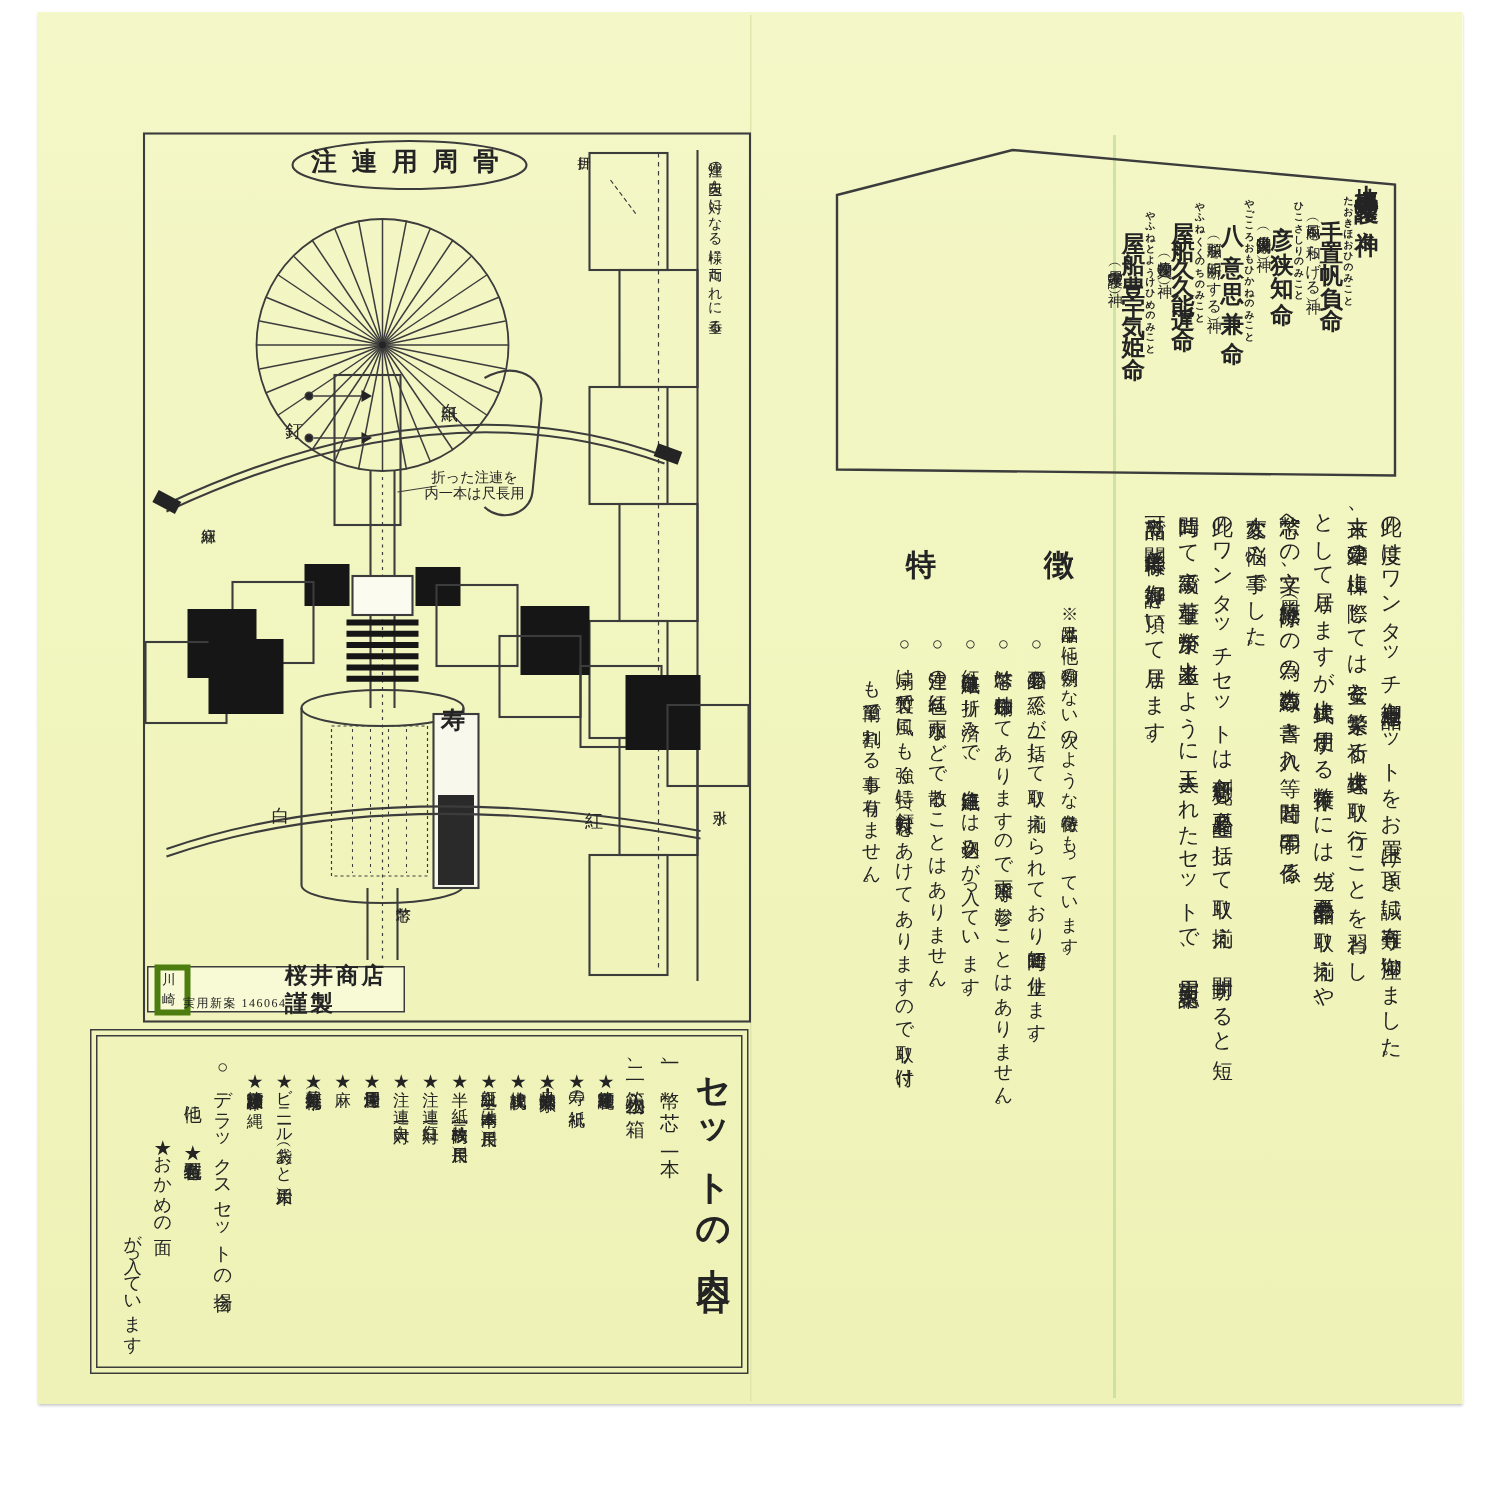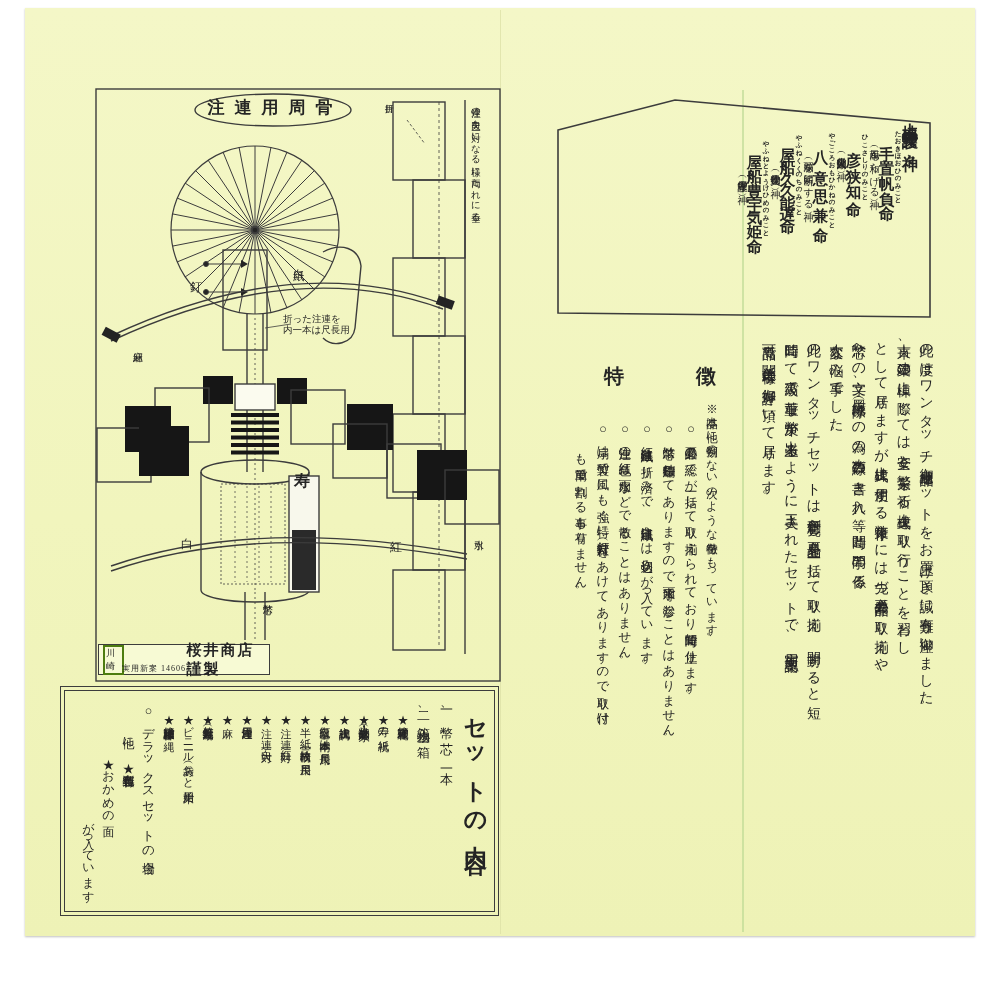--- a/index.html
+++ b/index.html
@@ -16,30 +16,30 @@
 
   
   .diag-svg{position:absolute;left:95px;top:88px;}
   .diag-title{left:203px;top:98px;width:144px;text-align:center;font-size:17px;font-weight:bold;
               letter-spacing:10px;white-space:nowrap;}
   .lbl{position:absolute;line-height:1.15;}
   .fold-lbl{left:384px;top:97px;font-size:9px;letter-spacing:1px;}
   .side-note{left:470px;top:100px;height:210px;font-size:9.5px;letter-spacing:0.5px;}
   .nail-lbl{left:190px;top:281px;font-size:12px;}
   .shiro-kami{left:292px;top:260px;font-size:11px;letter-spacing:2px;}
-  .insert-note{left:283px;top:314px;font-size:9.5px;}
+  .insert-note{left:283px;top:314px;font-size:9.5px;text-align:center;}
   .asahimo{left:132px;top:344px;font-size:10px;letter-spacing:1px;}
   .white-lbl{left:181px;top:538px;font-size:12px;}
   .red-lbl{left:390px;top:541px;font-size:12px;}
   .mizuhiki-lbl{left:473px;top:532px;font-size:10px;letter-spacing:1px;}
   .kotobuki{left:294px;top:472px;font-size:16px;font-weight:bold;}
   .heishin-lbl{left:262px;top:596px;font-size:10px;letter-spacing:1px;}
   .maker-box{left:98px;top:644px;width:170px;height:29px;border:1.5px solid #3c3c3c;
              display:flex;align-items:center;background:#f7fad4;}
-  .maker-city{font-size:9px;border:2px solid #4d7c0f;margin:0 20px 0 4px;padding:0 1px;}
+  .maker-city{font-size:9px;border:4px solid #4d7c0f;margin:0 20px 0 4px;padding:0 1px;}
   .maker-name{font-size:15px;font-weight:bold;letter-spacing:2px;margin-left:43px;}
   .patent{left:122px;top:664px;font-size:8px;letter-spacing:1px;}
 
   
   .plaque-svg{position:absolute;left:550px;top:90px;}
   .plaque-text{position:absolute;left:562px;top:104px;width:356px;height:206px;}
   .plaque-text>div{line-height:1;}
   .pl-title{font-size:16px;font-weight:bold;letter-spacing:2px;line-height:26px;padding-top:6px;}
   .d-name{font-size:15.5px;font-weight:bold;line-height:33px;}
   .d-name rt{font-size:6.5px;letter-spacing:0;}

